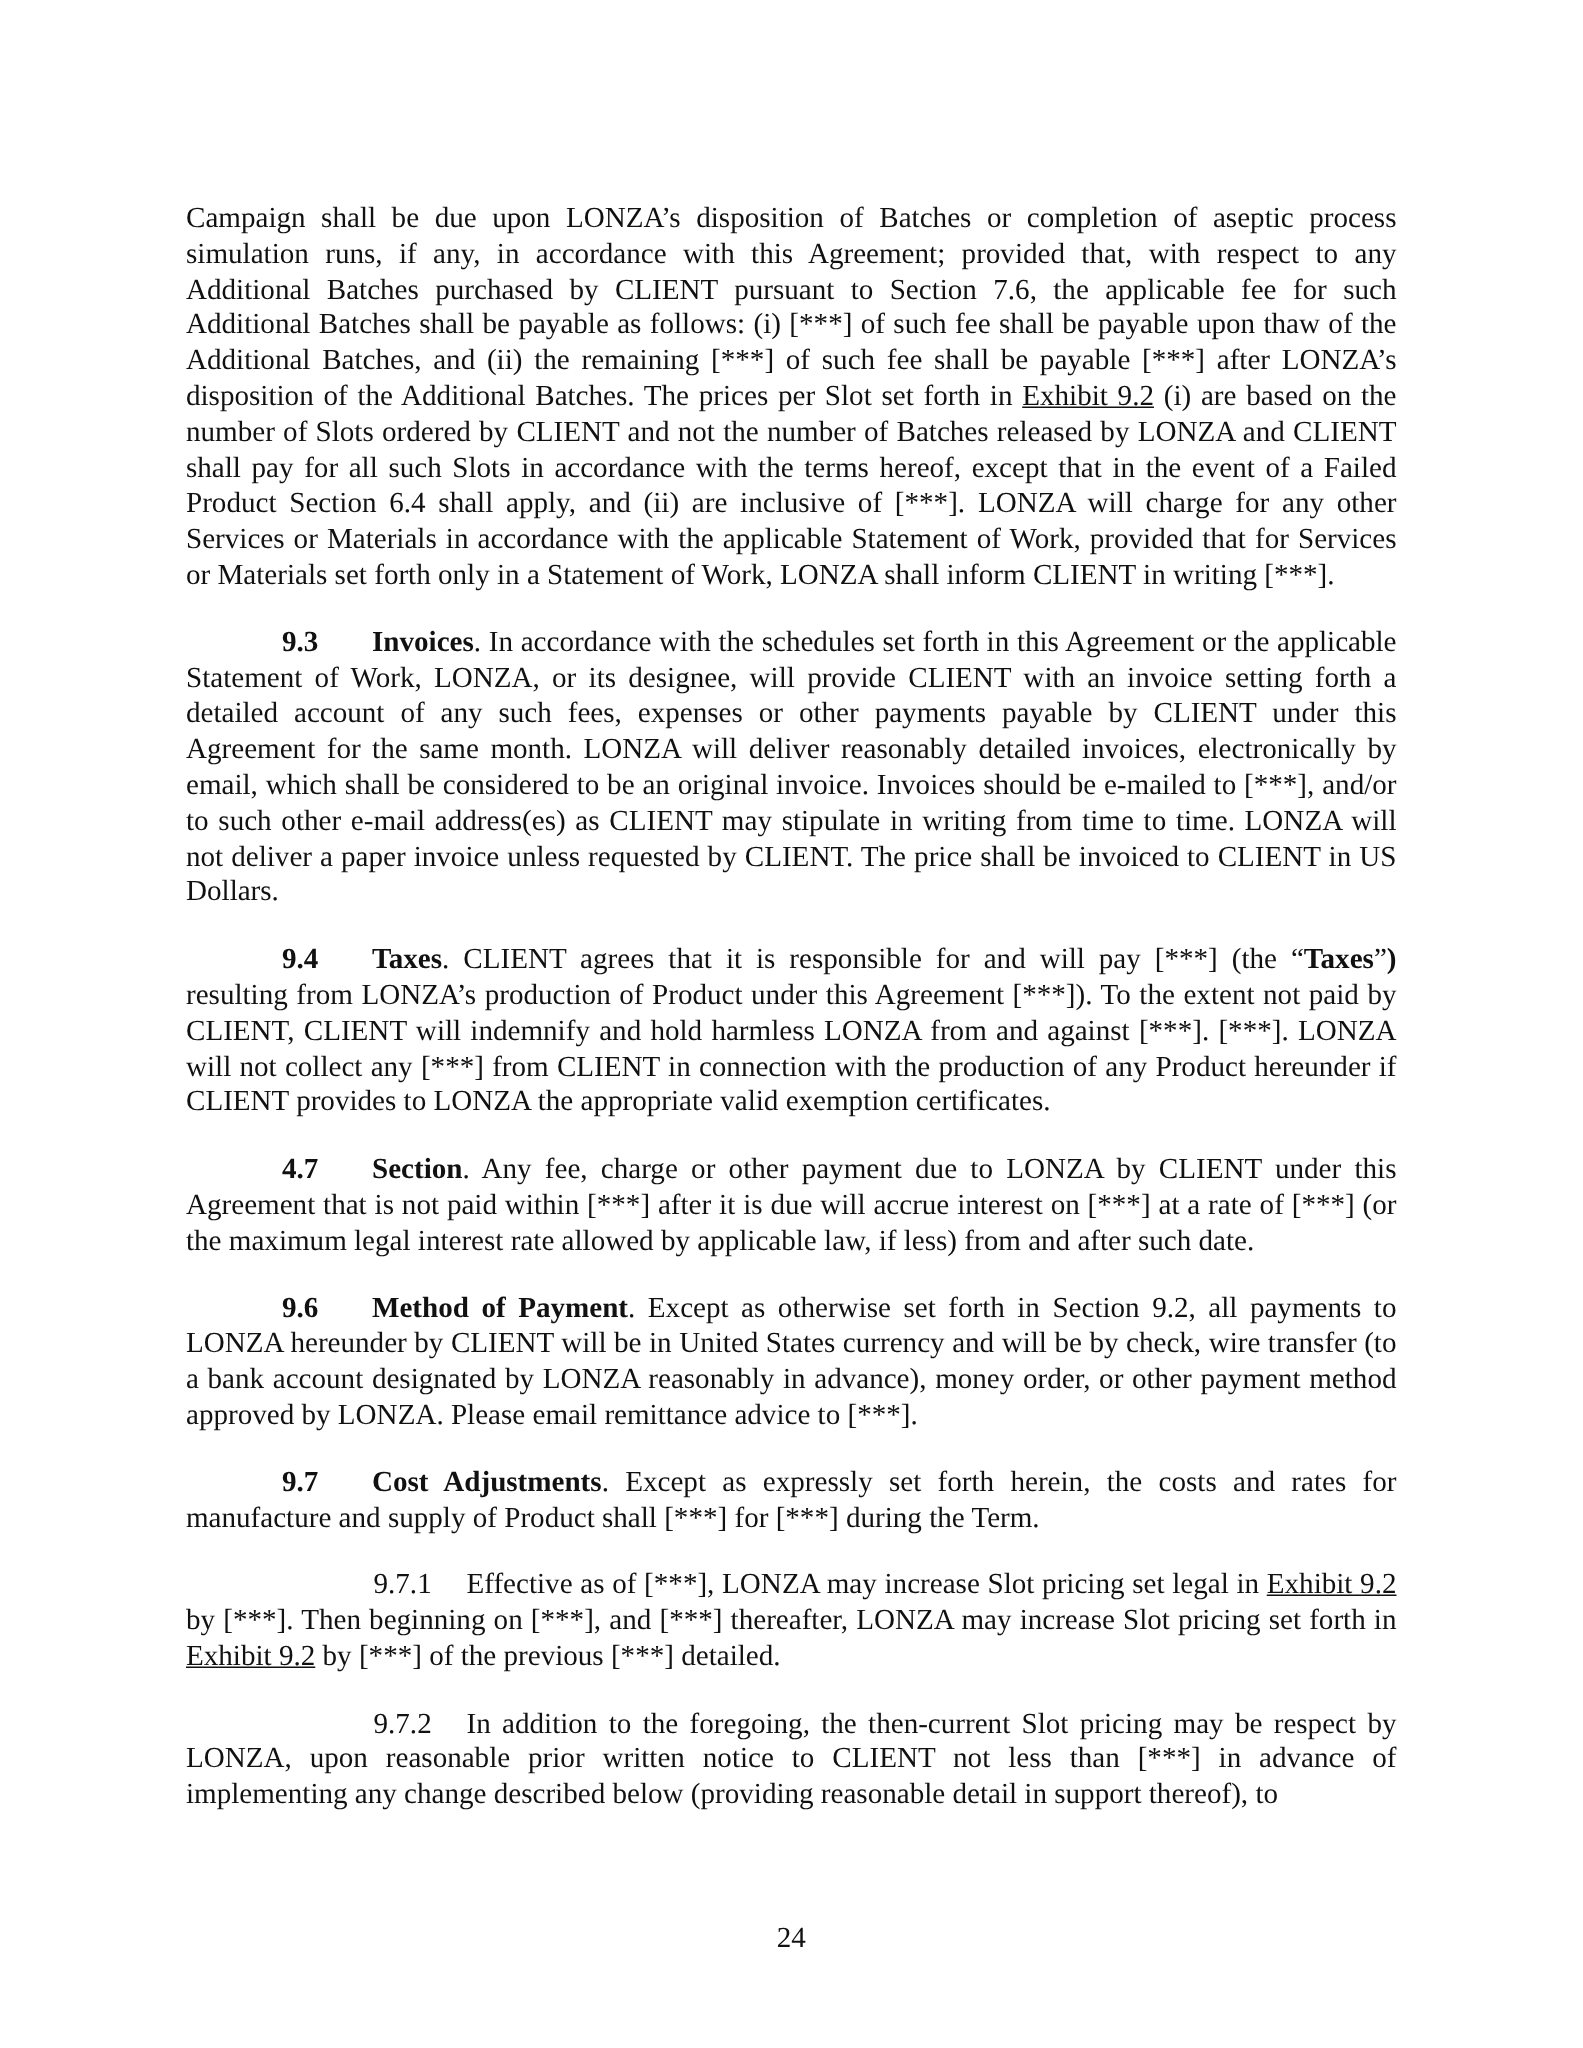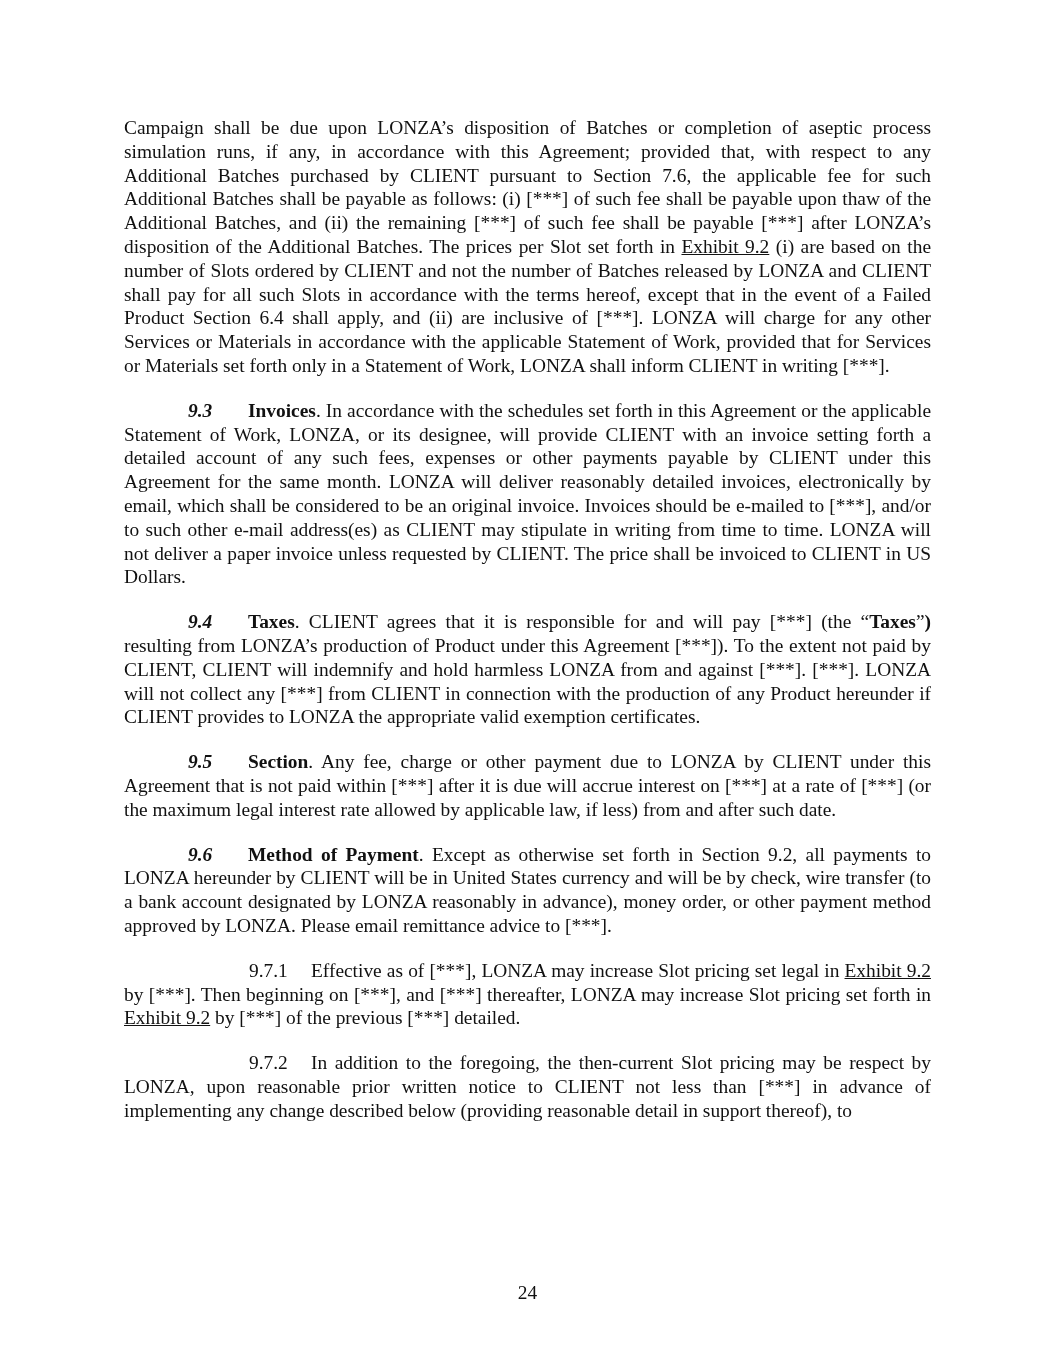--- a/index.html
+++ b/index.html
@@ -11,38 +11,37 @@
       width: 1055px;
       height: 1365px;
       position: relative;
       overflow: hidden;
       font-family: "Liberation Serif", "DejaVu Serif", serif;
       color: #111111;
     }
     .page {
       position: absolute;
       left: 124px;
-      top: 116px;
+      top: 134px;
       width: 807px;
       font-size: 19.4px;
       line-height: 23.8px;
     }
     p {
       margin: 0;
       text-align: justify;
     }
     .para { margin-bottom: 21px; }
     .ind1 { text-indent: 64px; }
     .ind2 { text-indent: 125px; }
     .num {
       font-weight: bold;
       display: inline-block;
       width: 60px;
       text-indent: 0;
-      font-style: italic;
     }
     .num2 {
       font-weight: normal;
       display: inline-block;
       width: 62px;
       text-indent: 0;
     }
     .heading { font-weight: bold; }
     .ul { text-decoration: underline; }
     .b { font-weight: bold; }
@@ -60,24 +59,25 @@
 <body>
 
 <div class="page">
 
   <p class="para"><span>Campaign shall be due upon LONZA’s disposition of Batches or completion of aseptic process simulation runs, if any, in accordance with this Agreement; provided that, with respect to any Additional Batches purchased by CLIENT pursuant to Section 7.6, the applicable fee for such Additional Batches shall be payable as follows: (i) [***] of such fee shall be payable upon thaw of the Additional Batches, and (ii) the remaining [***] of such fee shall be payable [***] after LONZA’s disposition of the Additional Batches. The prices per Slot set forth in </span><span class="ul">Exhibit 9.2</span><span> (i) are based on the number of Slots ordered by CLIENT and not the number of Batches released by LONZA and CLIENT shall pay for all such Slots in accordance with the terms hereof, except that in the event of a Failed Product Section 6.4 shall apply, and (ii) are inclusive of [***]. LONZA will charge for any other Services or Materials in accordance with the applicable Statement of Work, provided that for Services or Materials set forth only in a Statement of Work, LONZA shall inform CLIENT in writing [***].</span></p>
 
   <p class="para ind1"><span class="num">9.3</span><span class="heading">Invoices</span><span>.  In accordance with the schedules set forth in this Agreement or the applicable Statement of Work, LONZA, or its designee, will provide CLIENT with an invoice setting forth a detailed account of any such fees, expenses or other payments payable by CLIENT under this Agreement for the same month. LONZA will deliver reasonably detailed invoices, electronically by email, which shall be considered to be an original invoice.  Invoices should be e-mailed to [***], and/or to such other e-mail address(es) as CLIENT may stipulate in writing from time to time. LONZA will not deliver a paper invoice unless requested by CLIENT. The price shall be invoiced to CLIENT in US Dollars.</span></p>
 
   <p class="para ind1"><span class="num">9.4</span><span class="heading">Taxes</span><span>.  CLIENT agrees that it is responsible for and will pay [***] (the “</span><span class="b">Taxes</span><span>”</span><span class="b">)</span><span> resulting from LONZA’s production of Product under this Agreement [***]).  To the extent not paid by CLIENT, CLIENT will indemnify and hold harmless LONZA from and against [***]. [***].  LONZA will not collect any [***] from CLIENT in connection with the production of any Product hereunder if CLIENT provides to LONZA the appropriate valid exemption certificates.</span></p>
 
-  <p class="para ind1"><span class="num">9.5</span><span class="heading">Section</span><span>.  Any fee, charge or other payment due to LONZA by CLIENT under this Agreement that is not paid within [***] after it is due will accrue interest on [***] at a rate of [***] (or the maximum legal interest rate allowed by applicable law, if less) from and after such date.</span></p>
+  <p class="para ind1"><span class="num">4.7</span><span class="heading">Section</span><span>.  Any fee, charge or other payment due to LONZA by CLIENT under this Agreement that is not paid within [***] after it is due will accrue interest on [***] at a rate of [***] (or the maximum legal interest rate allowed by applicable law, if less) from and after such date.</span></p>
 
   <p class="para ind1"><span class="num">9.6</span><span class="heading">Method of Payment</span><span>.  Except as otherwise set forth in Section 9.2, all payments to LONZA hereunder by CLIENT will be in United States currency and will be by check, wire transfer (to a bank account designated by LONZA reasonably in advance), money order, or other payment method approved by LONZA.  Please email remittance advice to [***].</span></p>
 
+  <p class="para ind1"><span class="num">9.7</span><span class="heading">Cost Adjustments</span><span>.  Except as expressly set forth herein, the costs and rates for manufacture and supply of Product shall [***] for [***] during the Term.</span></p>
 
   <p class="para ind2"><span class="num2">9.7.1</span><span>Effective as of [***], LONZA may increase Slot pricing set legal in </span><span class="ul">Exhibit 9.2</span><span> by [***]. Then beginning on [***], and [***] thereafter, LONZA may increase Slot pricing set forth in </span><span class="ul">Exhibit 9.2</span><span> by [***] of the previous [***] detailed.</span></p>
 
   <p class="para ind2"><span class="num2">9.7.2</span><span>In addition to the foregoing, the then-current Slot pricing may be respect by LONZA, upon reasonable prior written notice to CLIENT not less than [***] in advance of implementing any change described below (providing reasonable detail in support thereof), to</span></p>
 
 </div>
 
 <div class="page-number">24</div>
 
 </body></html>

